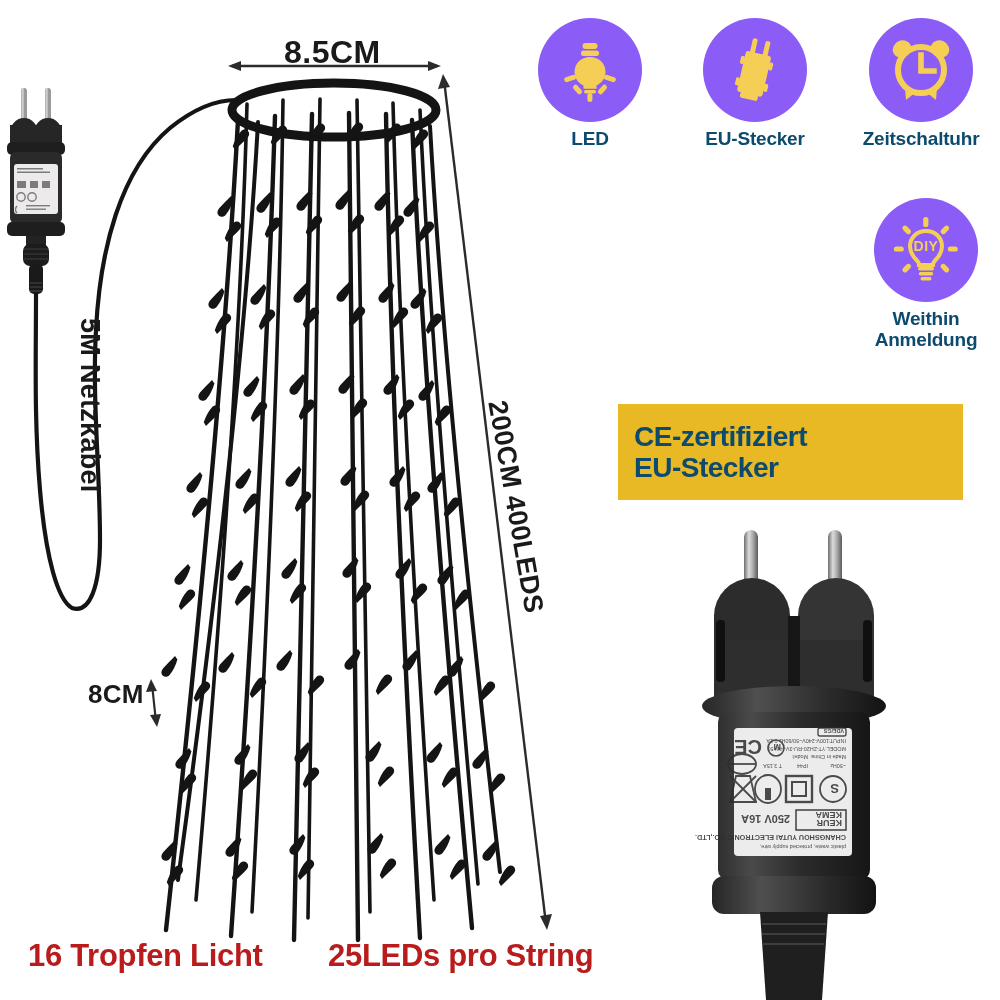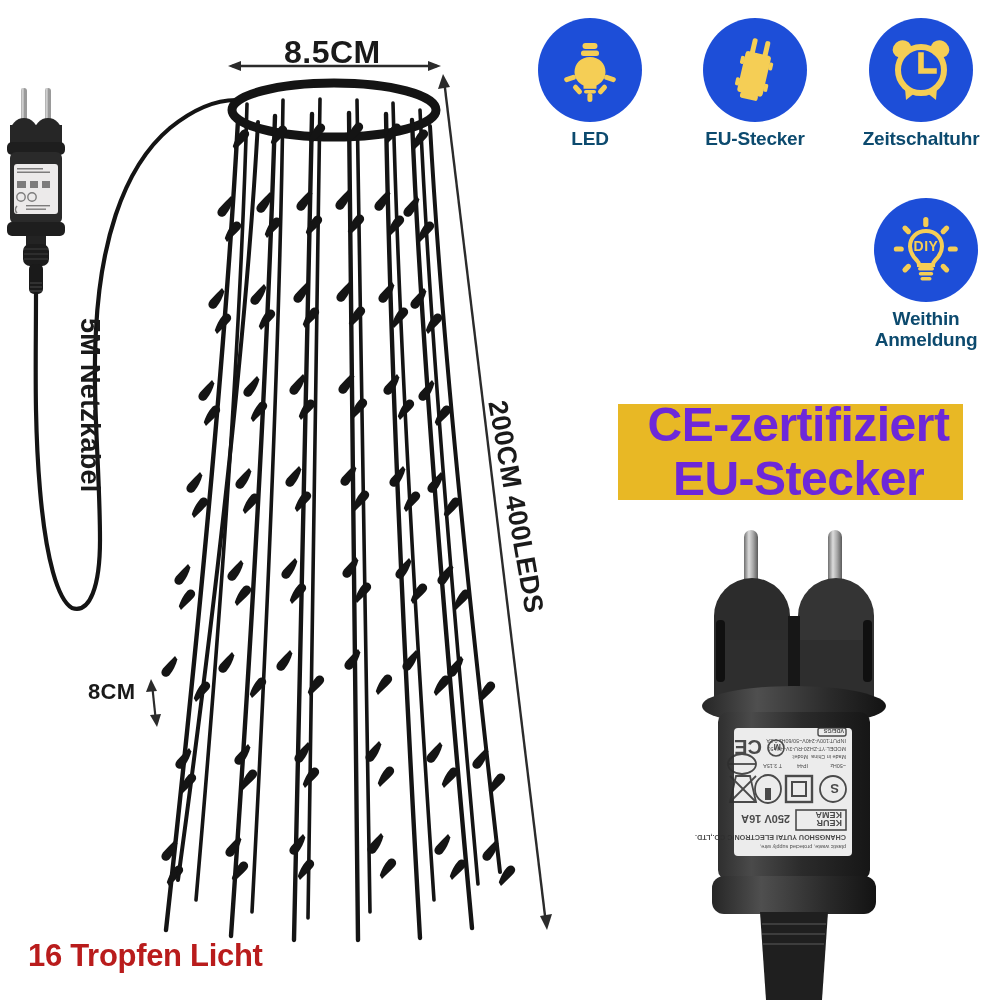--- a/index.html
+++ b/index.html
@@ -9,21 +9,21 @@
     font-family:"Liberation Sans", sans-serif;
     overflow:hidden;
     position:relative;
   }
   #stage{position:absolute;inset:0;width:1000px;height:1000px;}
 
   
   .feature{position:absolute;text-align:center;}
   .feature .disc{
     width:104px;height:104px;border-radius:50%;
-    background:#1d4ed8;
+    background:#8b5cf6;
     margin:0 auto;
     display:flex;align-items:center;justify-content:center;
   }
   .feature .flabel{
     margin-top:6px;
     font-size:19px;font-weight:bold;color:#0c4a6e;
     line-height:1.12;letter-spacing:-0.2px;
     white-space:pre-line;
   }
 
@@ -31,38 +31,38 @@
   #ce-banner{
     position:absolute;
     left:618px;top:404px;width:345px;height:96px;
     background:#E8B825;
     display:flex;flex-direction:column;
     justify-content:center;
     padding-left:16px;
     box-sizing:border-box;
   }
   #ce-banner .ln{
-    font-size:48px;font-weight:bold;color:#6d28d9;
-    line-height:1.12;letter-spacing:-0.5px;text-align:center;
+    font-size:28px;font-weight:bold;color:#0c4a6e;
+    line-height:1.12;letter-spacing:-0.5px;
   }
 
   
   .dim{position:absolute;font-weight:bold;color:#1a1a1a;}
   #lbl-width{left:284px;top:34px;font-size:32px;letter-spacing:0.5px;}
   #lbl-cable{
     left:105px;top:318px;font-size:27px;
     transform:rotate(90deg);transform-origin:left top;
     white-space:nowrap;letter-spacing:0.3px;
   }
   #lbl-length{
     left:512px;top:398px;font-size:27px;
     transform:rotate(80deg);transform-origin:left top;
     white-space:nowrap;letter-spacing:0.3px;
   }
-  #lbl-spacing{left:88px;top:679px;font-size:22px;letter-spacing:0.3px;}
+  #lbl-spacing{left:88px;top:679px;font-size:26px;letter-spacing:0.3px;}
 
   
   .caption{
     position:absolute;bottom:26px;
     font-size:31px;font-weight:bold;color:#b91c1c;
     letter-spacing:-0.3px;white-space:nowrap;
   }
   #cap-left{left:28px;}
   #cap-right{left:328px;}
 
@@ -468,14 +468,15 @@
       <line x1="83" y1="424" x2="144" y2="424"></line>
     </g>
   </svg>
 
   <div class="dim" id="lbl-width">8.5CM</div>
   <div class="dim" id="lbl-cable">5M Netzkabel</div>
   <div class="dim" id="lbl-length">200CM 400LEDS</div>
   <div class="dim" id="lbl-spacing">8CM</div>
 
   <div class="caption" id="cap-left">16 Tropfen Licht</div>
+  <div class="caption" id="cap-right">25LEDs pro String</div>
 
 </div>
 
 </body></html>

